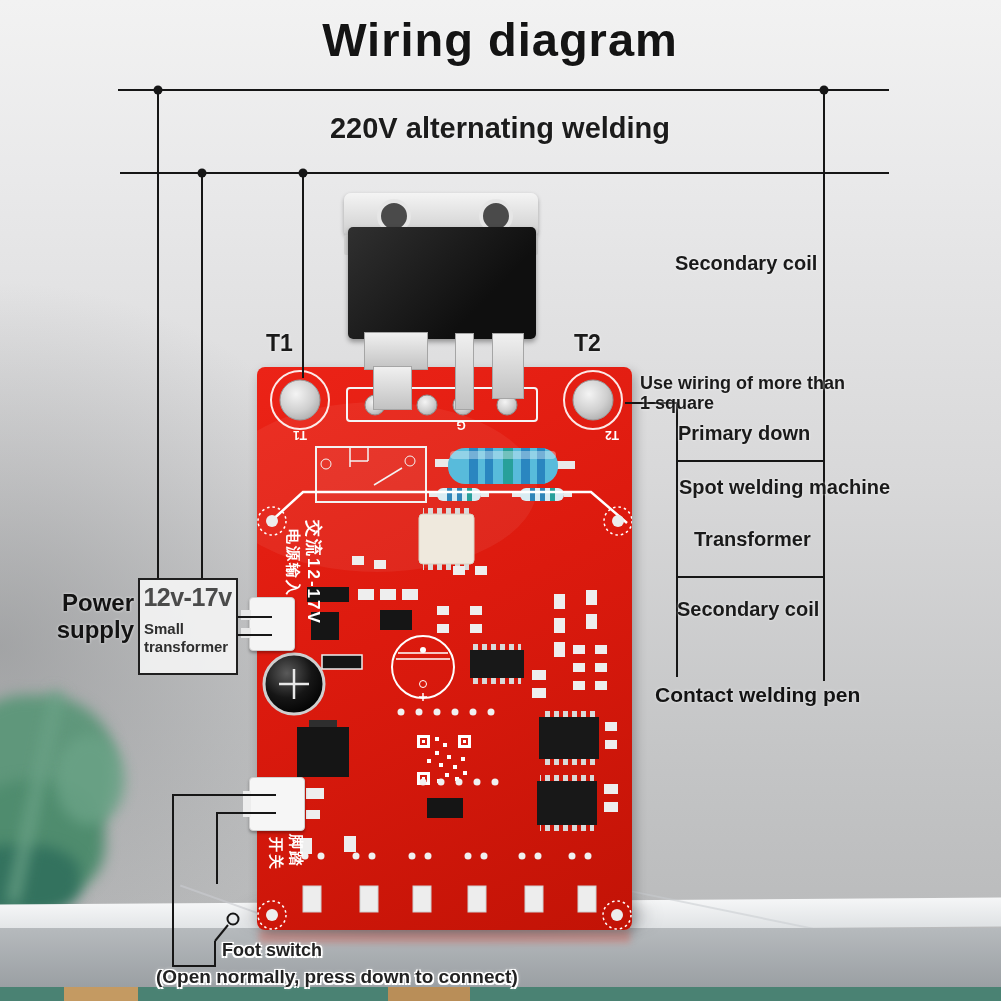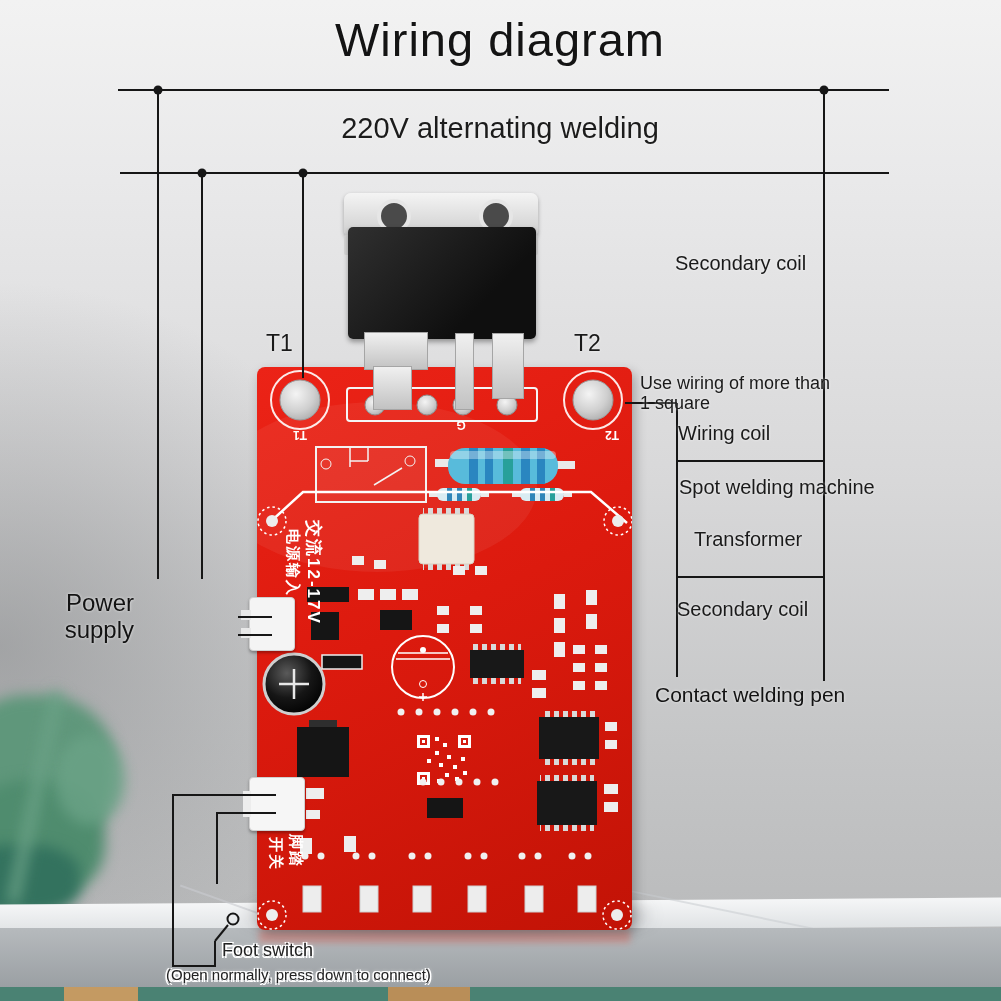--- a/index.html
+++ b/index.html
@@ -1,20 +1,20 @@
 <!DOCTYPE html>
 <html><head>
 <meta charset="utf-8">
 <style>
   html,body{margin:0;padding:0;background:#888;}
   #stage{position:relative;width:1001px;height:1001px;overflow:hidden;
          font-family:"Liberation Sans","DejaVu Sans",sans-serif;
          background:linear-gradient(180deg,#f2f2f2 0%,#e9e9ea 18%,#d8d8d9 48%,#c5c6c7 74%,#babbbc 92%,#b6b7b8 100%);}
   .abs{position:absolute;}
-  .lbl{position:absolute;color:#1a1a1a;font-weight:normal;text-shadow:0 0 3px rgba(255,255,255,.75);white-space:nowrap;}
+  .lbl{position:absolute;color:#1a1a1a;font-weight:bold;text-shadow:0 0 3px rgba(255,255,255,.75);white-space:nowrap;}
   .halo{text-shadow:-1.5px -1.5px 0 #fff,1.5px -1.5px 0 #fff,-1.5px 1.5px 0 #fff,1.5px 1.5px 0 #fff,0 0 4px #fff;}
   .blur7{filter:blur(7px);}
   .leg{position:absolute;background:linear-gradient(180deg,#f0f0f0,#c2c2c2);border:1px solid #a5a5a5;}
   svg{display:block;}
 </style>
 </head>
 <body>
 
 <div id="stage">
 
@@ -298,39 +298,46 @@
       <line x1="238" y1="635" x2="272" y2="635"></line>
     </g>
     <g fill="#161616">
       <circle cx="158" cy="90" r="4.5"></circle>
         <circle cx="202" cy="173" r="4.5"></circle>
       <circle cx="303" cy="173" r="4.5"></circle>
         <circle cx="824" cy="90" r="4.5"></circle>
     </g>
   </svg>
 
+  <div class="abs" style="left:138px;top:578px;width:100px;height:97px;border:2.5px solid #1f1f1f;background:rgba(248,248,248,.85);box-sizing:border-box;">
+    <div class="abs" style="left:0;top:3px;width:95px;text-align:center;font-size:25px;font-weight:bold;color:#4b4b4b;letter-spacing:-0.5px;">12v-17v</div>
+    <div class="abs" style="left:4px;top:40px;font-size:15px;font-weight:bold;color:#2e2e2e;line-height:1.2;">
+      <span>Small</span><br>
+      <span>transformer</span>
+    </div>
+  </div>
 
   <div class="lbl" style="left:235px;top:12px;width:530px;text-align:center;font-size:47px;color:#141414;letter-spacing:1px;">Wiring diagram</div>
   <div class="lbl" style="left:250px;top:112px;width:500px;text-align:center;font-size:29px;color:#1c1c1c;">220V alternating welding</div>
 
   <div class="lbl" style="left:266px;top:330px;font-size:23px;">T1</div>
   <div class="lbl" style="left:574px;top:330px;font-size:23px;">T2</div>
 
   <div class="lbl" style="left:675px;top:252px;font-size:20px;">Secondary coil</div>
   <div class="lbl" style="left:640px;top:374px;width:214px;font-size:18px;line-height:1.1;">
     <span>Use wiring of more than</span><br>
     <span>1 square</span>
   </div>
-  <div class="lbl" style="left:678px;top:422px;font-size:20px;">Wiring coil</div>
+  <div class="lbl" style="left:678px;top:422px;font-size:20px;">Primary down</div>
   <div class="lbl" style="left:679px;top:476px;font-size:20px;">Spot welding machine</div>
   <div class="lbl" style="left:694px;top:528px;font-size:20px;">Transformer</div>
   <div class="lbl" style="left:677px;top:598px;font-size:20px;">Secondary coil</div>
   <div class="lbl" style="left:655px;top:683px;font-size:21px;color:#131313;">Contact welding pen</div>
 
   <div class="lbl" style="left:56px;top:590px;width:78px;text-align:right;font-size:24px;line-height:1.12;color:#131313;">
     <span>Power</span><br>
     <span>supply</span>
   </div>
 
   <div class="lbl halo" style="left:222px;top:940px;font-size:18px;color:#222;">Foot switch</div>
-  <div class="lbl halo" style="left:166px;top:966px;font-size:15px;color:#222;">(Open normally, press down to connect)</div>
+  <div class="lbl halo" style="left:156px;top:966px;font-size:19px;color:#222;">(Open normally, press down to connect)</div>
 
 </div>
 
 </body></html>

